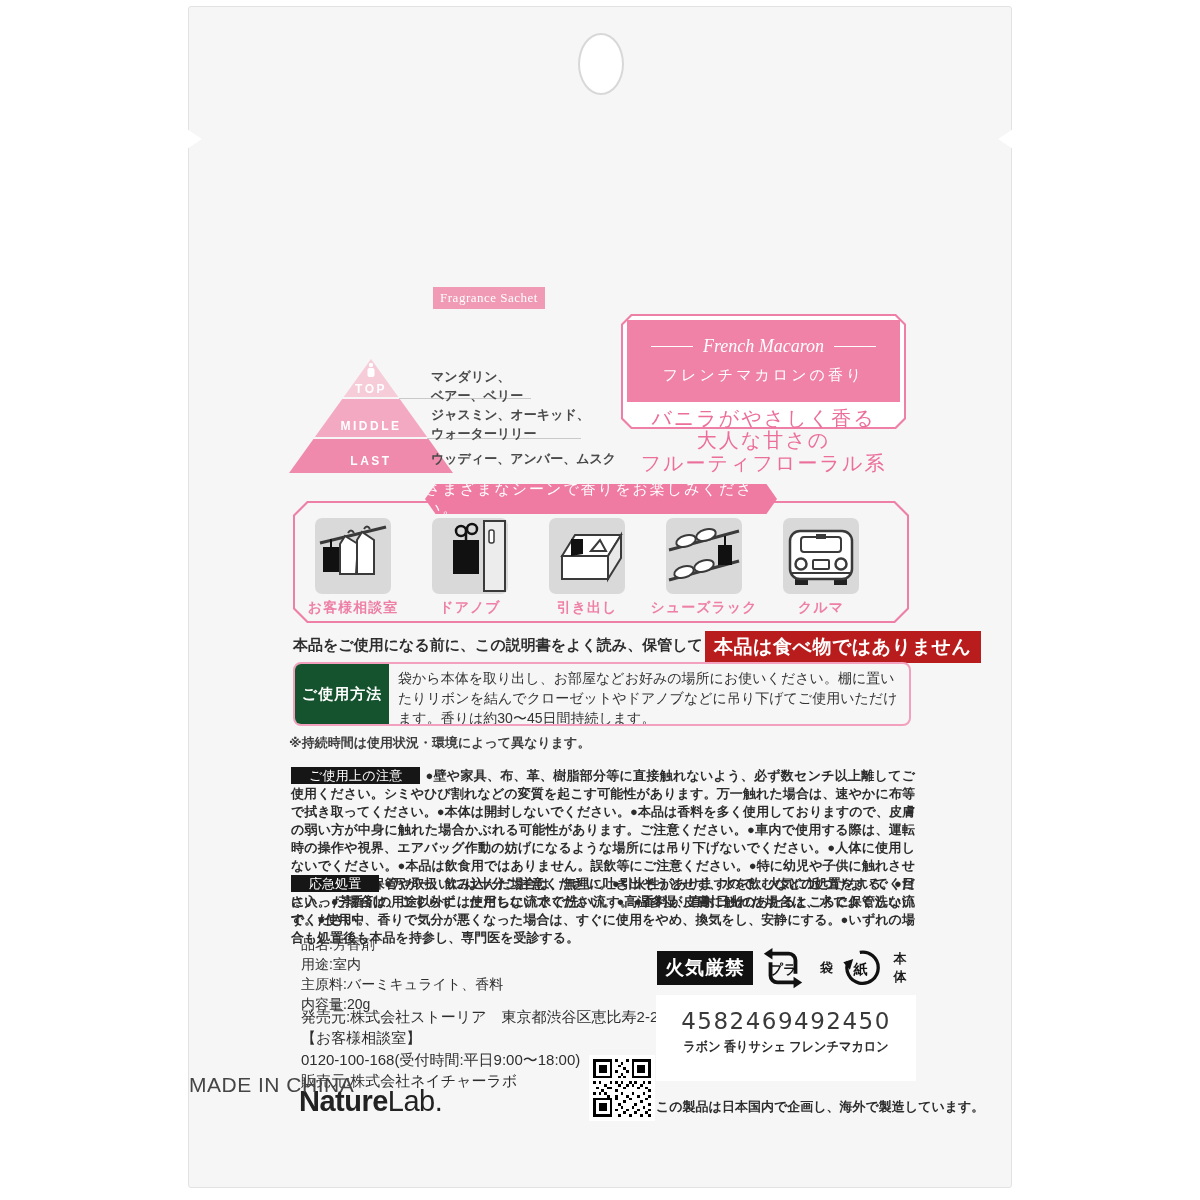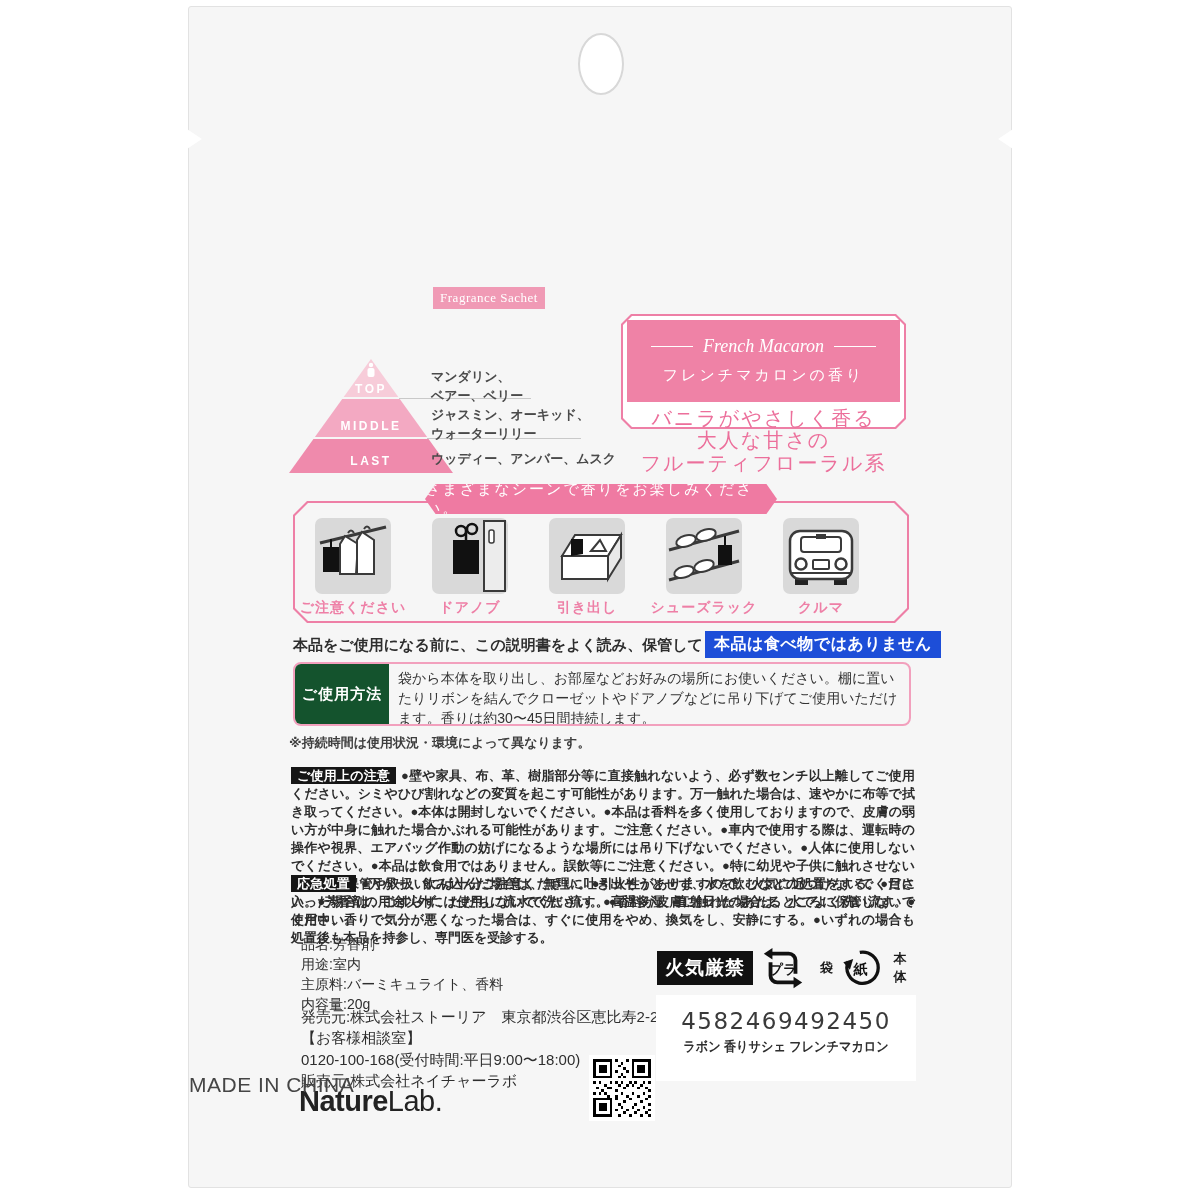--- a/index.html
+++ b/index.html
@@ -41,29 +41,29 @@
   .scenes .oct-b{clip-path:polygon(14px 0,calc(100% - 14px) 0,100% 14px,100% calc(100% - 14px),calc(100% - 14px) 100%,14px 100%,0 calc(100% - 14px),0 14px);}
   .scenes .oct-i{background:#f6f6f6;clip-path:polygon(13px 0,calc(100% - 13px) 0,100% 13px,100% calc(100% - 13px),calc(100% - 13px) 100%,13px 100%,0 calc(100% - 13px),0 13px);}
   .banner{left:236px;top:477px;width:352px;height:30px;background:#ef7aa2;color:#fff;
     clip-path:polygon(3% 0,97% 0,100% 50%,97% 100%,3% 100%,0 50%);
     font-family:"Liberation Serif","DejaVu Serif",serif;font-size:15px;letter-spacing:2px;
     display:flex;align-items:center;justify-content:center;}
   .tile{position:absolute;top:17px;width:76px;height:76px;background:#d9d9d9;border-radius:7px;display:flex;align-items:center;justify-content:center;}
   .tile-label{position:absolute;top:98px;width:110px;text-align:center;color:#ee7fa6;font-size:14px;font-weight:600;letter-spacing:1px;}
   
   .pre-note{left:104px;top:629px;font-size:15px;font-weight:700;color:#2e2e2e;}
-  .not-food{left:516px;top:624px;background:#1d4ed8;color:#fff;font-size:16px;font-weight:700;padding:3px 9px;letter-spacing:.5px;}
+  .not-food{left:516px;top:624px;background:#b91c1c;color:#fff;font-size:19px;font-weight:700;padding:3px 9px;letter-spacing:.5px;}
   .method{left:104px;top:655px;width:618px;height:64px;border:2px solid #f2a0bd;border-radius:8px;box-sizing:border-box;display:flex;overflow:hidden;background:#f6f6f6;}
   .method-label{background:#14532d;color:#fff;font-weight:700;font-size:15px;width:94px;flex:none;display:flex;align-items:center;justify-content:center;letter-spacing:1px;}
   .method-body{padding:5px 9px;font-size:14px;font-weight:500;line-height:1.42;color:#333;}
   .usage-notes{left:100px;top:726px;font-size:13px;font-weight:600;color:#3e3e3e;line-height:1.55;}
   
   .para{left:102px;top:760px;width:624px;font-size:13px;font-weight:700;color:#2c2c2c;line-height:1.38;text-align:justify;}
   .para2{top:868px;}
-  .blk-label{background:#161616;color:#fff;font-size:13px;font-weight:700;padding:1px 6px;margin-right:5px;}
+  .blk-label{background:#161616;color:#fff;font-size:13px;font-weight:400;padding:1px 18px;margin-right:5px;}
   
   .spec{left:112px;top:928px;font-size:14px;font-weight:500;color:#2e2e2e;line-height:1.42;}
   .company{left:112px;top:999px;font-size:15px;font-weight:500;color:#2e2e2e;line-height:1.42;}
   .logo{left:110px;top:1078px;font-size:29px;color:#222;letter-spacing:-.5px;}
   .logo b{font-weight:800;}
   .logo span{font-weight:500;}
   .qr-box{left:400px;top:1048px;width:66px;height:66px;background:#fff;display:flex;align-items:center;justify-content:center;}
   
   .marks-row{left:468px;top:932px;width:258px;height:58px;display:flex;align-items:center;gap:7px;}
   .fire{background:#111;color:#fff;font-size:19px;font-weight:700;padding:4px 8px;letter-spacing:1px;white-space:nowrap;}
@@ -185,21 +185,21 @@
         <rect x="7" y="13" width="62" height="48" rx="10" fill="#fff" stroke="#3a3a3a" stroke-width="2.5"></rect>
         <rect x="18" y="19" width="40" height="15" rx="3" fill="#fff" stroke="#3a3a3a" stroke-width="2"></rect>
         <rect x="33" y="16" width="10" height="5" fill="#3a3a3a"></rect>
         <circle cx="18" cy="46" r="5.5" fill="#fff" stroke="#3a3a3a" stroke-width="2.5"></circle>
         <circle cx="58" cy="46" r="5.5" fill="#fff" stroke="#3a3a3a" stroke-width="2.5"></circle>
         <rect x="30" y="42" width="16" height="9" rx="1" fill="#fff" stroke="#3a3a3a" stroke-width="2"></rect>
         <line x1="8" y1="55" x2="68" y2="55" stroke="#3a3a3a" stroke-width="2"></line>
       </svg>
     </div>
 
-    <div class="tile-label" style="left:5px;">ご注意ください</div>
+    <div class="tile-label" style="left:5px;">お客様相談室</div>
     <div class="tile-label" style="left:122px;">ドアノブ</div>
     <div class="tile-label" style="left:239px;">引き出し</div>
     <div class="tile-label" style="left:356px;">シューズラック</div>
     <div class="tile-label" style="left:473px;">クルマ</div>
   </div>
 
   <div class="abs banner">さまざまなシーンで香りをお楽しみください。</div>
 
   <div class="abs pre-note">本品をご使用になる前に、この説明書をよく読み、保管してください。</div>
   <div class="abs not-food">本品は食べ物ではありません</div>
@@ -274,14 +274,15 @@
       <span class="mark-target">本体</span>
     </div>
   </div>
 
   <div class="abs bc-box">
     <div class="bc-num">4582469492450</div>
     <div class="bc-name">ラボン 香りサシェ フレンチマカロン</div>
   </div>
 
   <div class="abs made-in">MADE IN CHINA</div>
+  <div class="abs origin-note">この製品は日本国内で企画し、海外で製造しています。</div>
 
 </div>
 
 </body></html>

